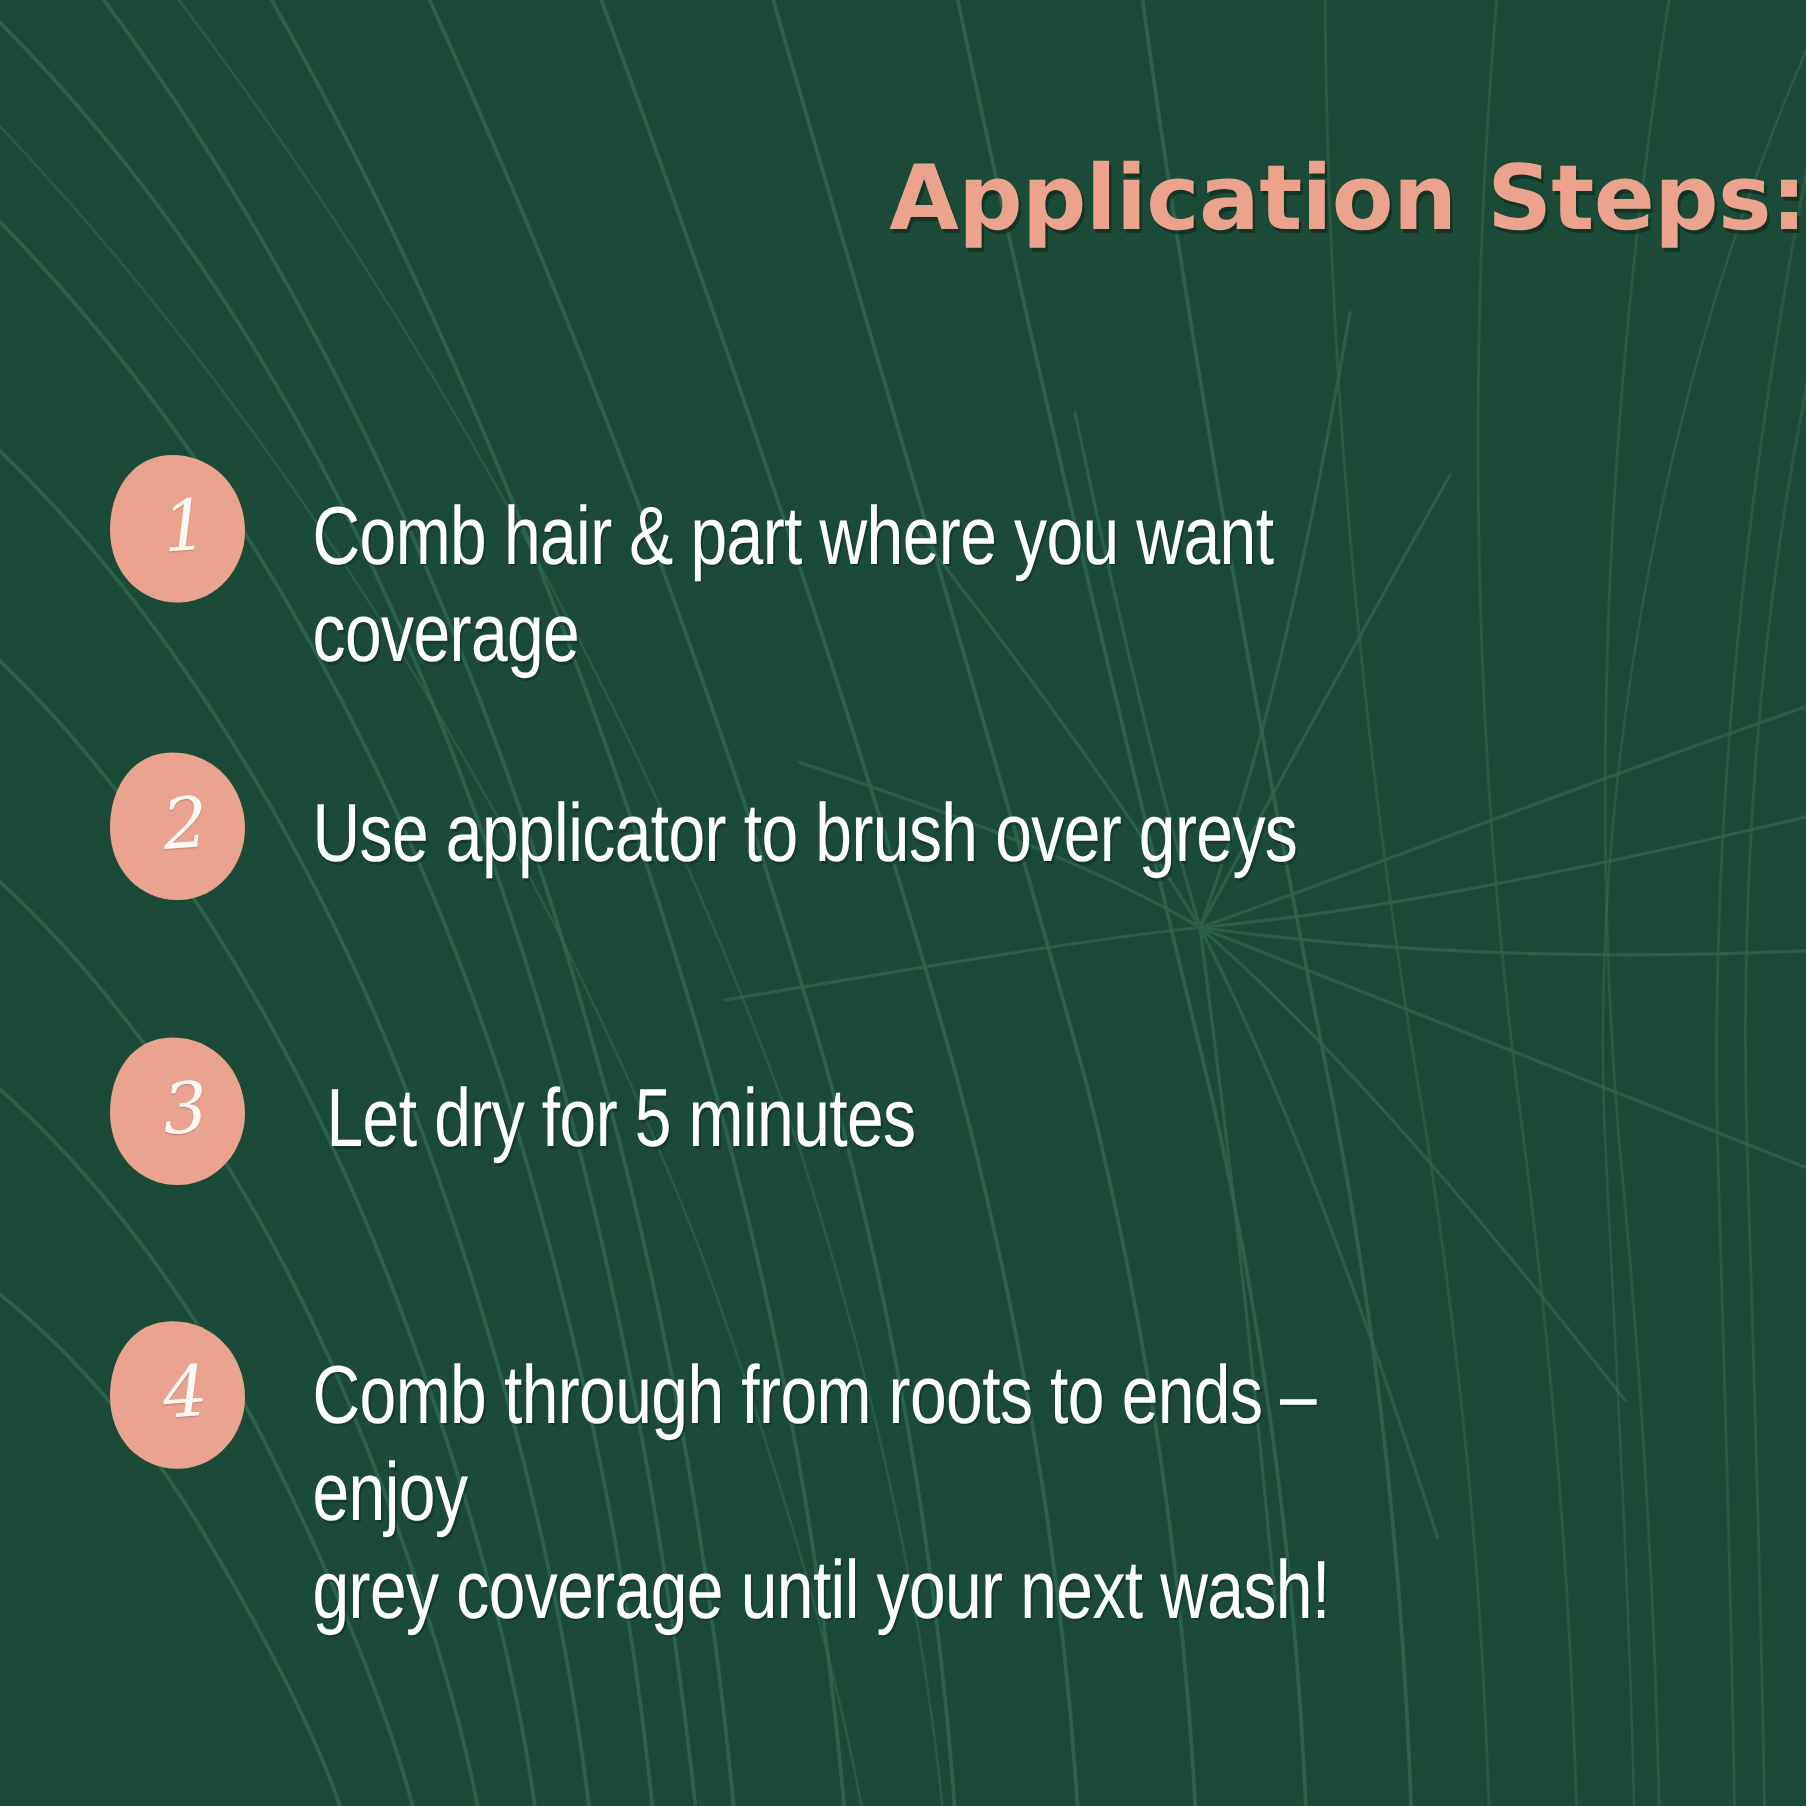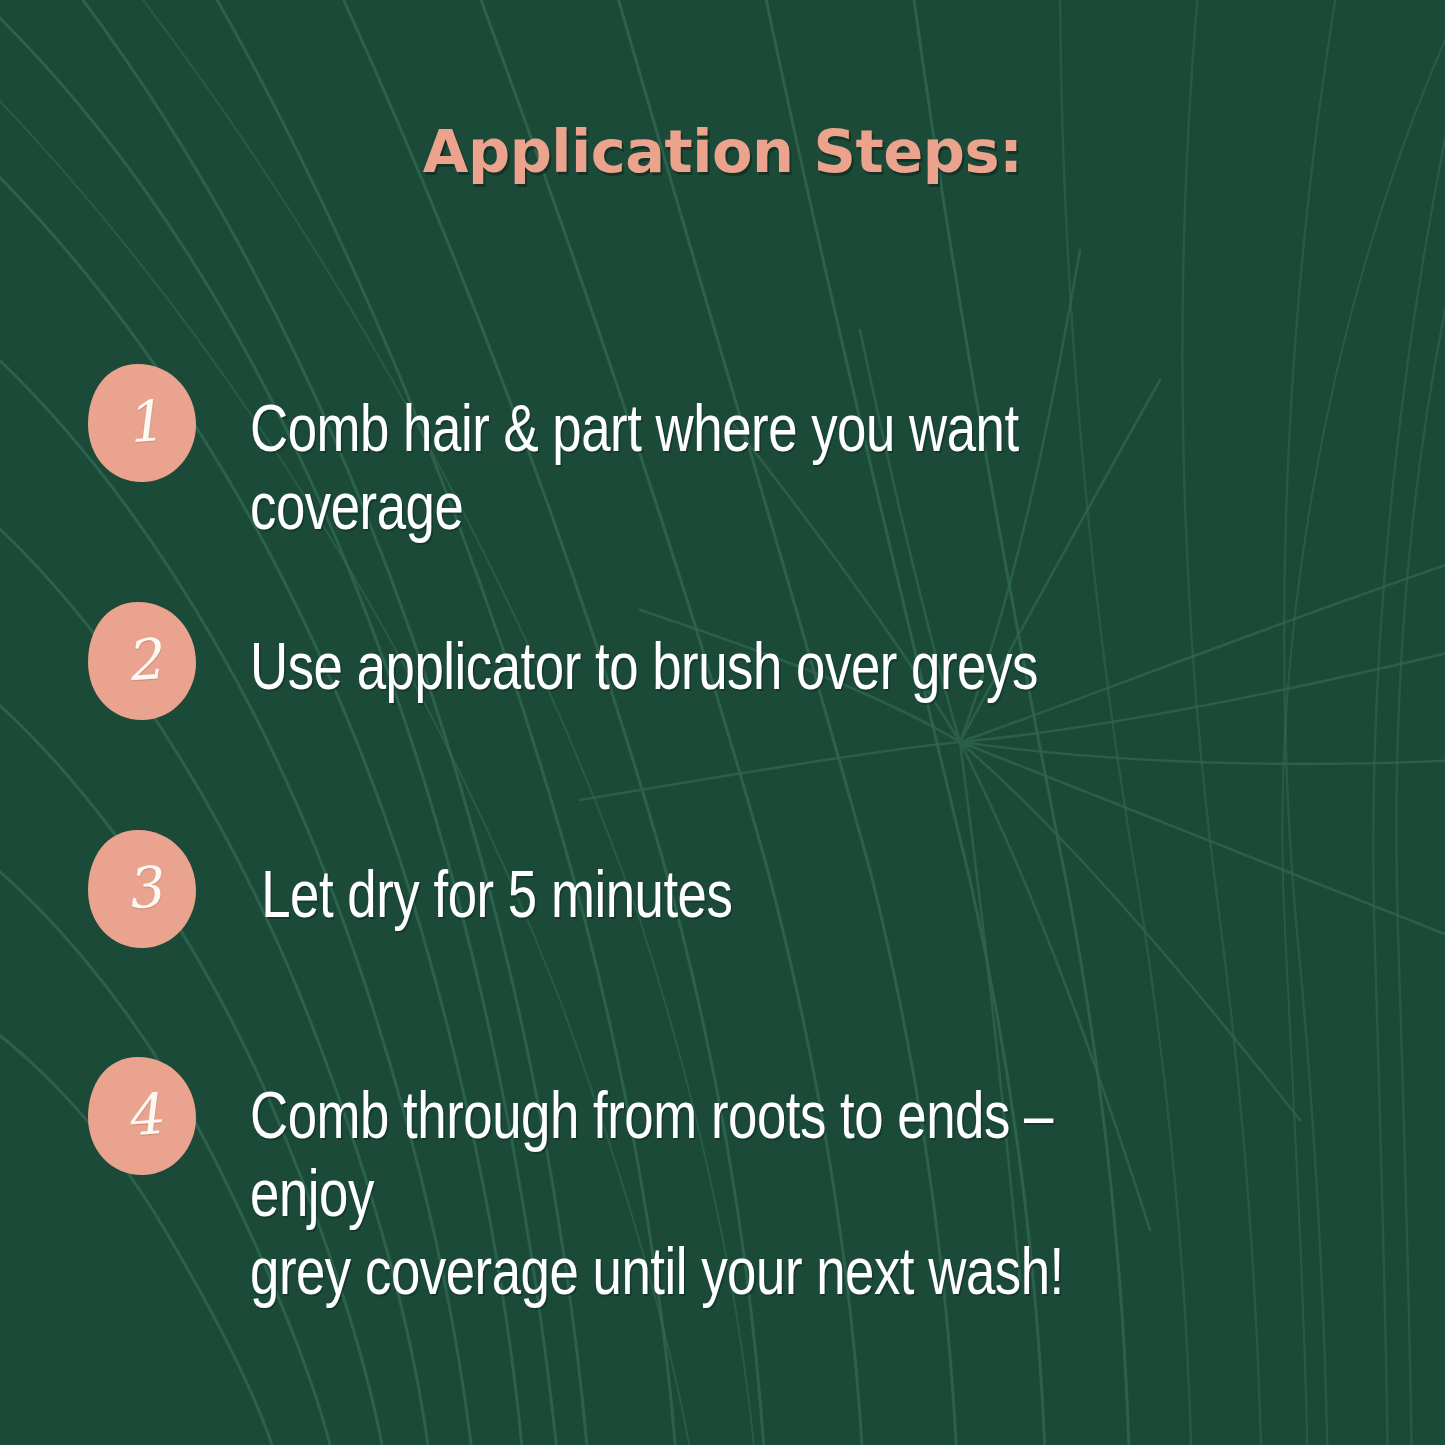--- a/index.html
+++ b/index.html
@@ -23,24 +23,24 @@
     height: 100%;
     pointer-events: none;
   }
 
   
   .title {
     position: absolute;
     left: 0;
     right: 0;
     top: 122px;
-    text-align: center;
+    text-align: right;
     font-family: "DejaVu Sans", sans-serif;
     font-weight: 700;
-    font-size: 59px;
+    font-size: 72px;
     letter-spacing: -0.5px;
     color: #eca38d;
     text-shadow: 2px 3px 0 rgba(10, 35, 25, 0.55);
     white-space: nowrap;
     line-height: 1;
   }
 
   
   .steps {
     position: absolute;

